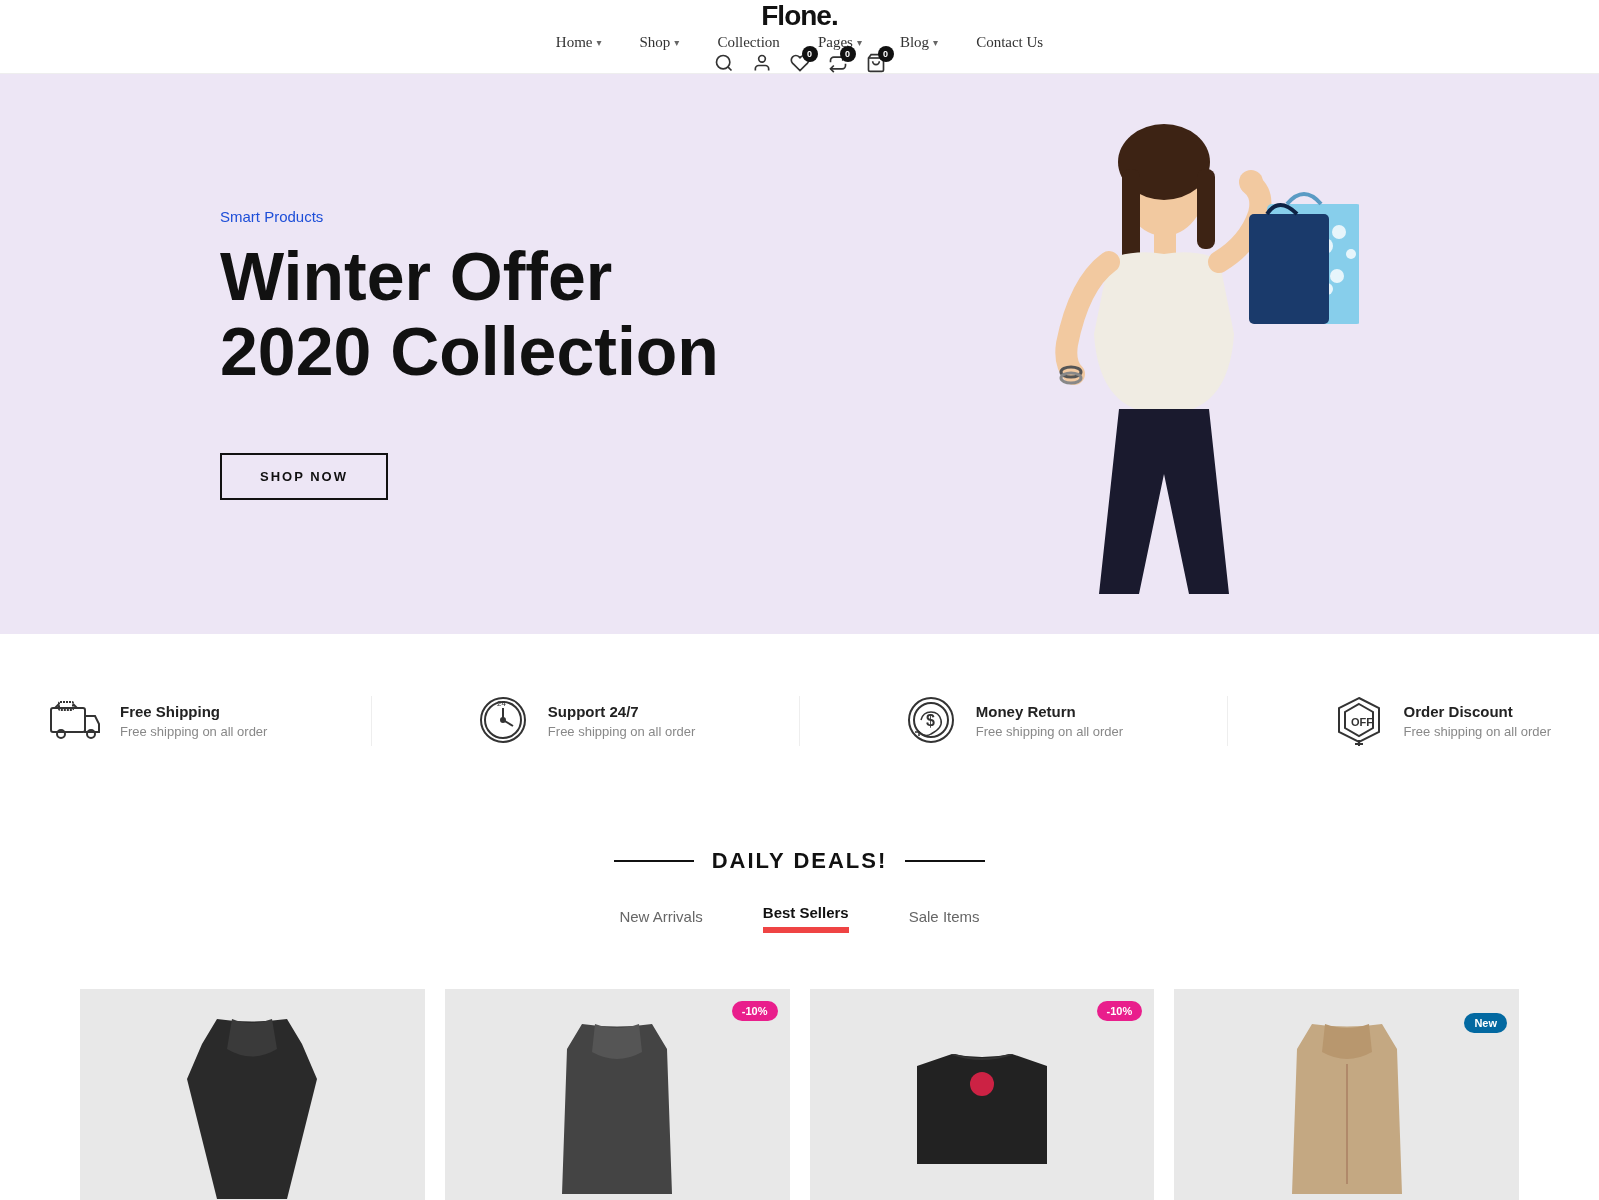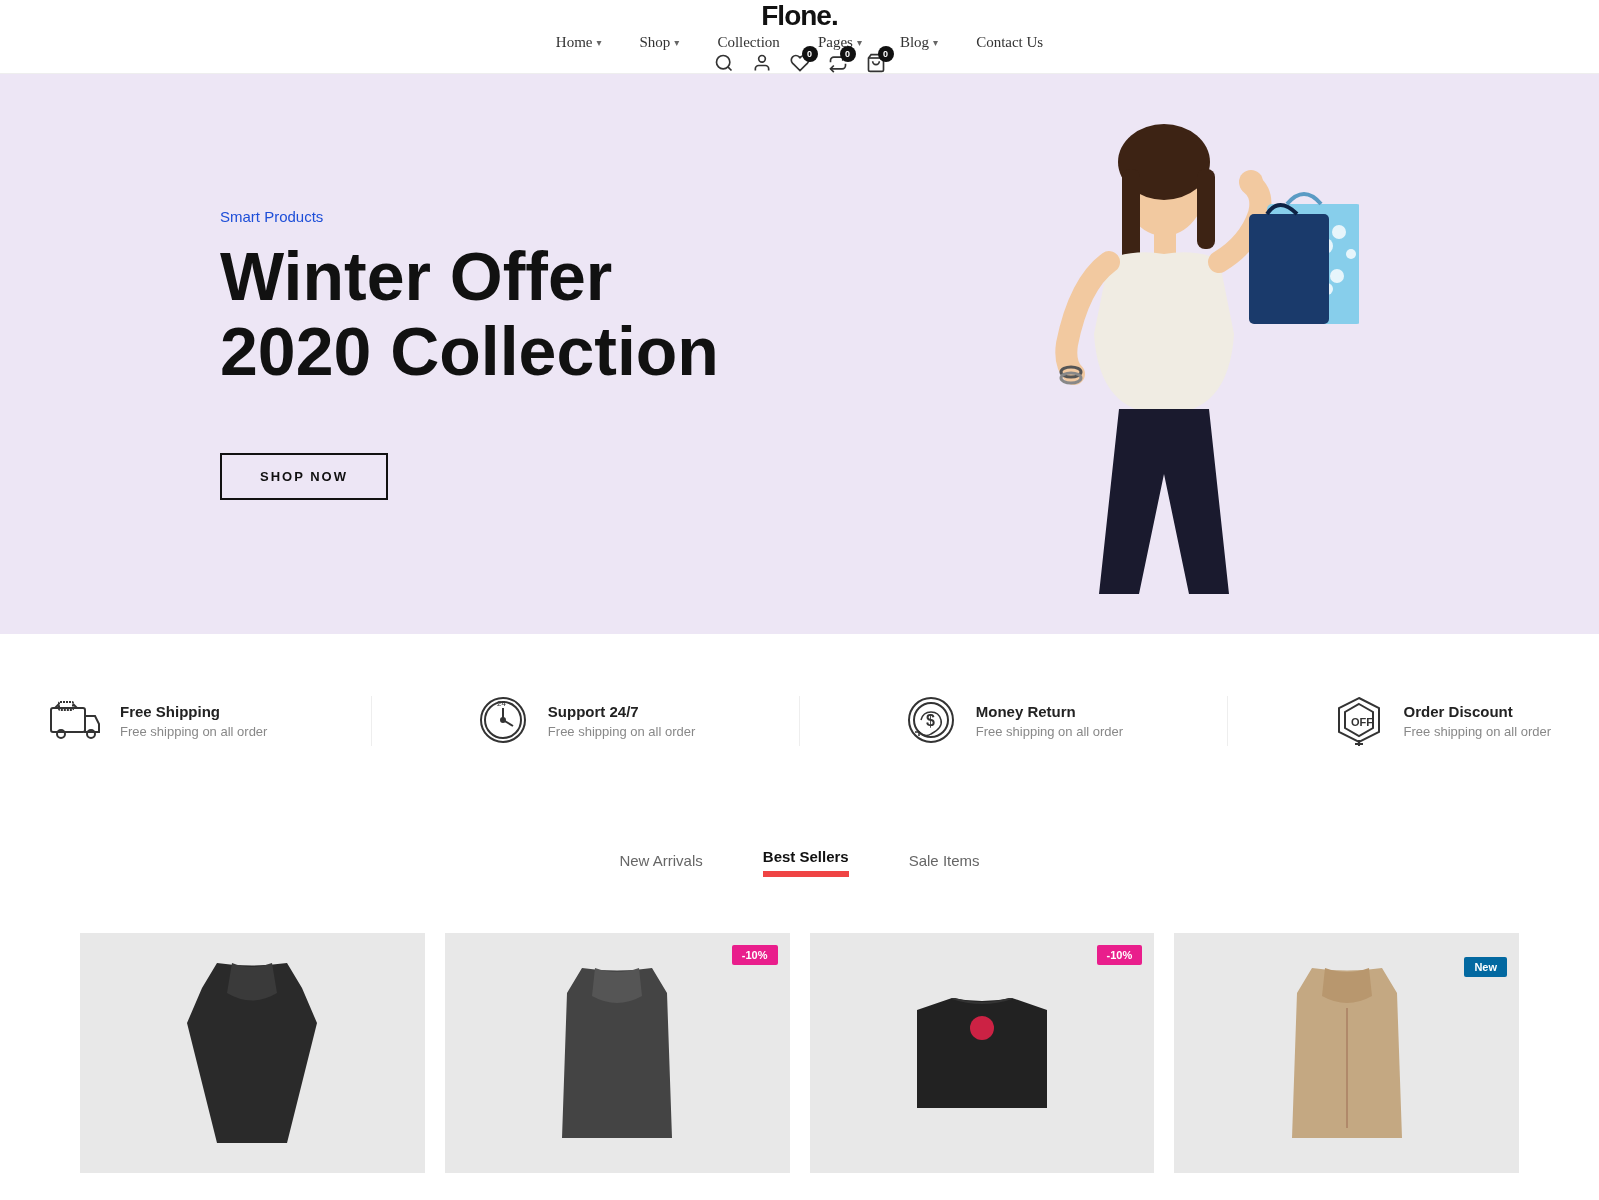--- a/index.html
+++ b/index.html
@@ -230,21 +230,21 @@
       justify-content: center;
       position: relative;
     }
     .product-badge {
       position: absolute;
       top: 12px;
       right: 12px;
       padding: 4px 10px;
       font-size: 11px;
       font-weight: 700;
-      border-radius: 2px;
+      border-radius: 10px;
     }
     .badge-sale {
       background: #e91e8c;
       color: #fff;
     }
     .badge-new {
       background: #0369a1;
       color: #fff;
       margin-top: 12px;
     }
@@ -444,20 +444,25 @@
     </div>
     <div class="feature-text">
       <h4>Order Discount</h4>
       <p>Free shipping on all order</p>
     </div>
   </div>
 
 </section>
 
 <section class="daily-deals">
+  <div class="section-title">
+    <span class="title-line"></span>
+    <span>DAILY DEALS!</span>
+    <span class="title-line"></span>
+  </div>
   <div class="tabs">
     <div class="tab">New Arrivals</div>
     <div class="tab active">Best Sellers</div>
     <div class="tab">Sale Items</div>
   </div>
 </section>
 
 <div class="product-grid">
 
   <div class="product-card">

